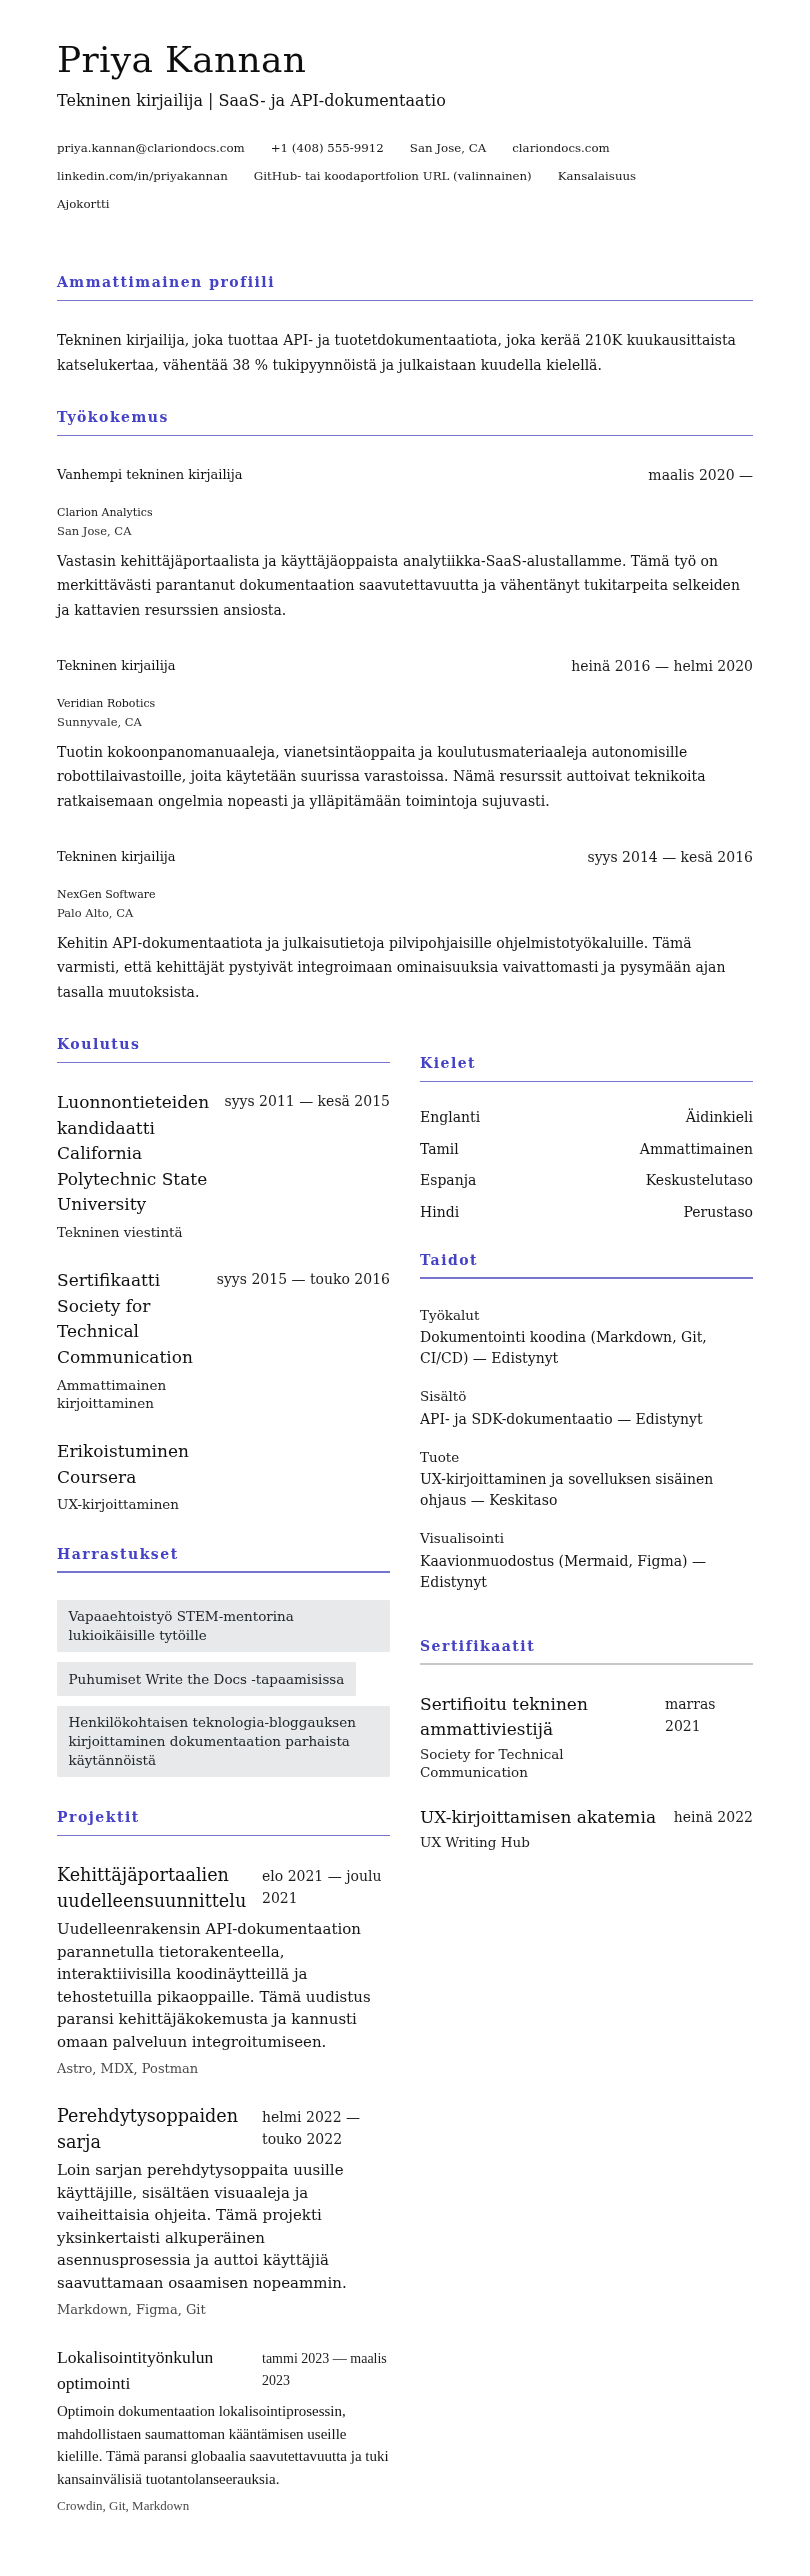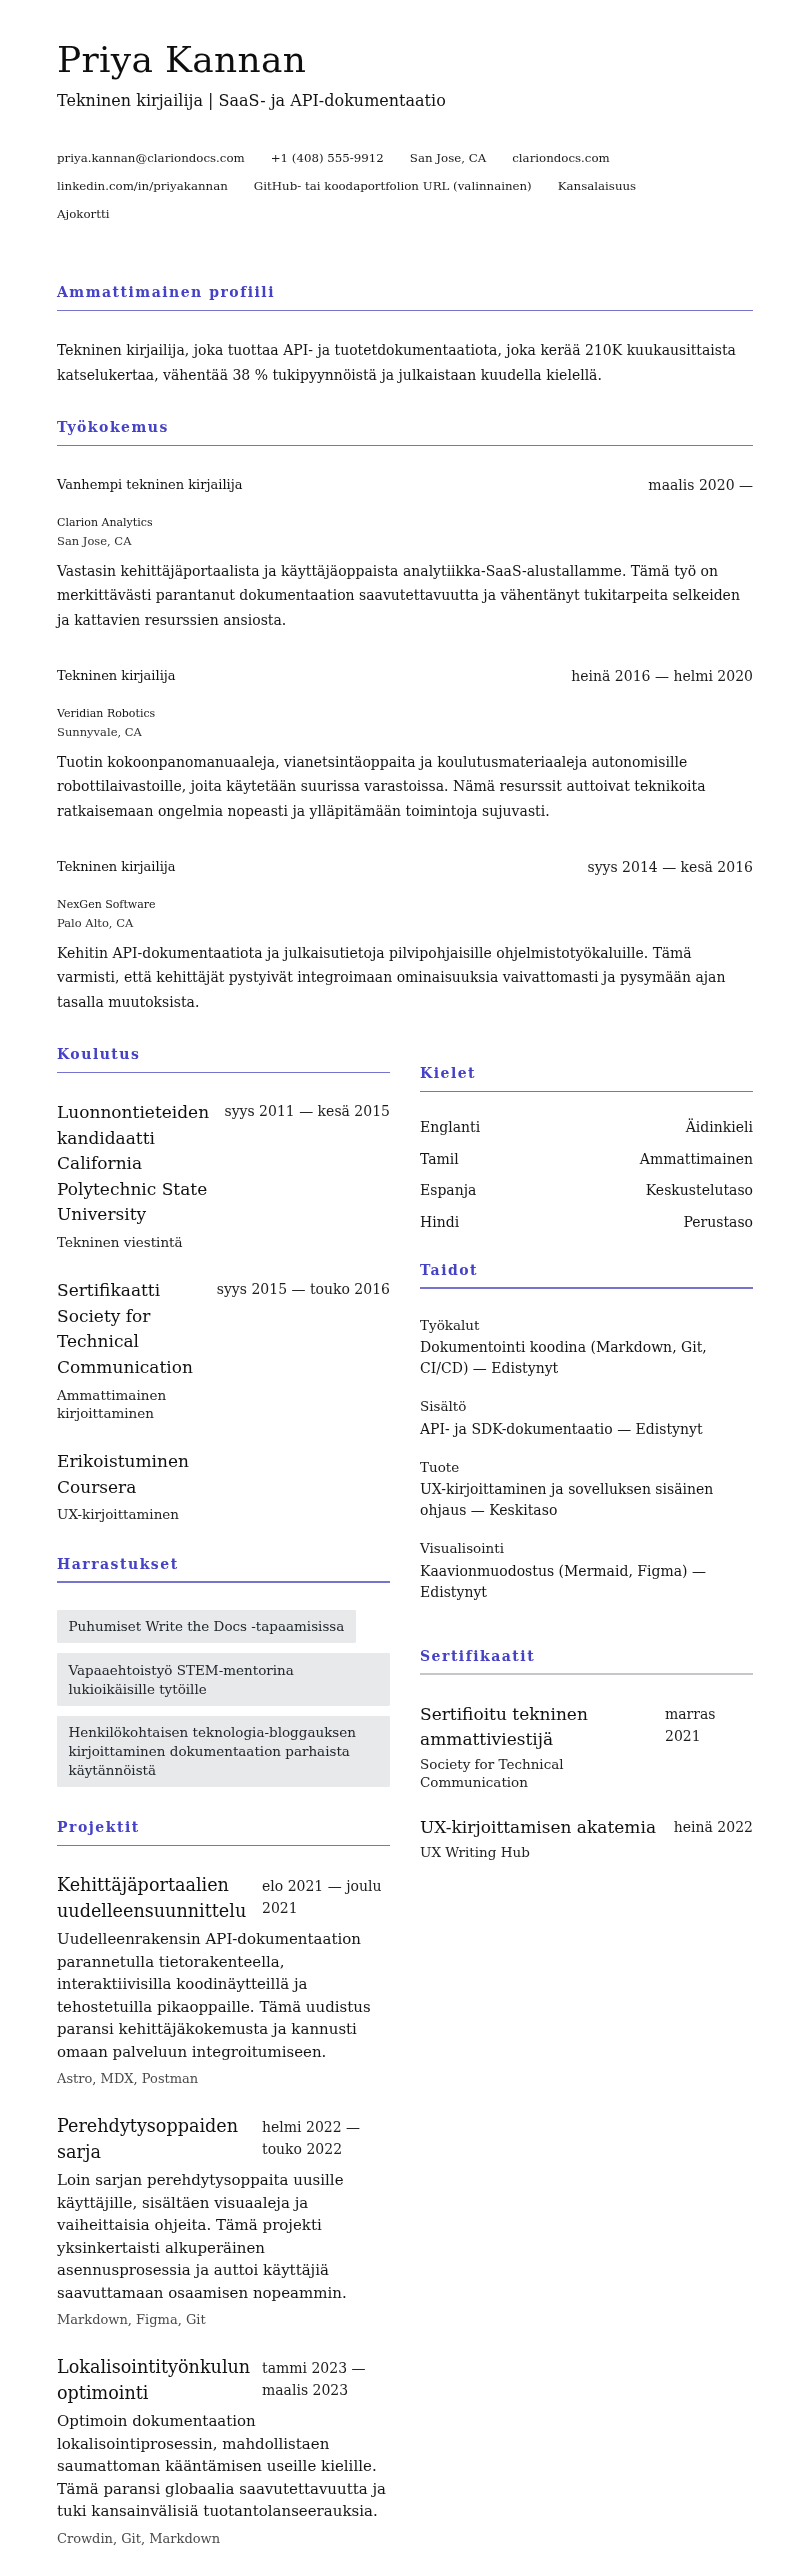--- a/index.html
+++ b/index.html
@@ -23,21 +23,21 @@
     font-weight: 400;
     color: #0e0e0e;
     letter-spacing: 0.3px;
     line-height: 1.15;
   }
   .tagline {
     font-size: 16px;
     margin-top: 10.8px;
     color: #131313;
   }
-  .contact-block { margin-top: 40px; }
+  .contact-block { margin-top: 30px; }
   .contact-row {
     display: flex;
     flex-wrap: wrap;
     column-gap: 26px;
     font-size: 11.8px;
     color: #1a1a1a;
     line-height: 16px;
     margin-top: 12px;
   }
   .contact-row:first-child { margin-top: 0; }
@@ -133,21 +133,21 @@
     justify-content: space-between;
     font-size: 14px;
     margin-bottom: 15.5px;
     color: #141414;
   }
   .lang-row:last-child { margin-bottom: 0; }
   .lang-level { text-align: right; }
 
   
   .project { margin-bottom: 28px; }
-  .project:last-child { margin-bottom: 0; }
+  .project:last-child { margin-bottom: 0; font-family: Liberation Serif, serif; }
   .proj-head { display: flex; gap: 10.8px; }
   .proj-title { font-size: 17.6px; line-height: 1.45; color: #101010; flex: 1; }
   .proj-dates {
     margin-left: auto;
     font-size: 14px;
     color: #1c1c1c;
     max-width: 128px;
     line-height: 1.55;
     padding-top: 2.7px;
   }
@@ -284,22 +284,22 @@
             </div>
           </div>
 
         </div>
       </section>
 
       <section class="section">
         <div class="section-heading">Harrastukset</div>
         <div class="section-rule"></div>
         <div class="section-content">
+          <span class="hobby-chip">Vapaaehtoistyö STEM-mentorina lukioikäisille tytöille</span>
           <span class="hobby-chip">Puhumiset Write the Docs -tapaamisissa</span>
-          <span class="hobby-chip">Vapaaehtoistyö STEM-mentorina lukioikäisille tytöille</span>
           <span class="hobby-chip">Henkilökohtaisen teknologia-bloggauksen kirjoittaminen dokumentaation parhaista käytännöistä</span>
         </div>
       </section>
 
       <section class="section">
         <div class="section-heading">Projektit</div>
         <div class="section-rule"></div>
         <div class="section-content">
 
           <div class="project">

